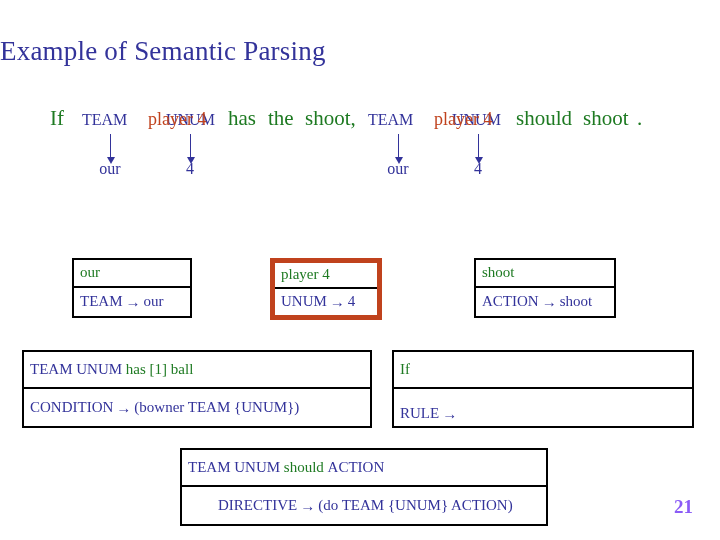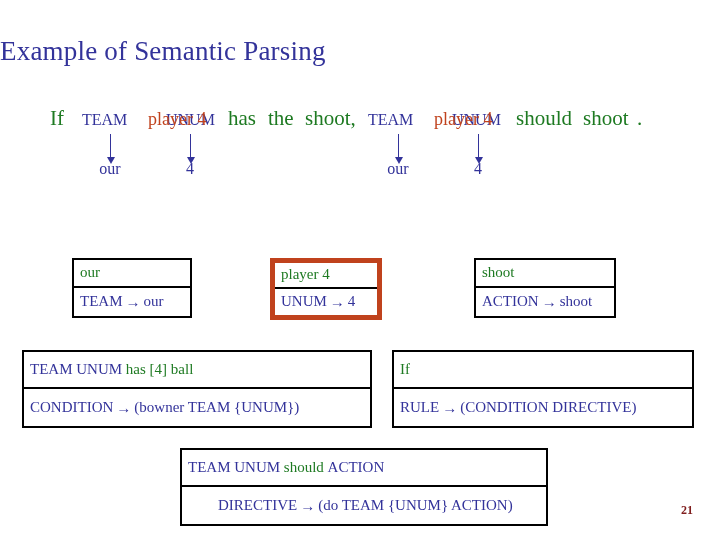--- a/index.html
+++ b/index.html
@@ -84,21 +84,21 @@
   .arw{
     font-family:"Liberation Sans","DejaVu Sans",sans-serif;
     font-weight:bold;
     padding:0 3px;
     color:#33339a;
   }
 
   .pagenum{
     position:absolute;
     right:27px;bottom:22px;
-    font-size:12px;font-weight:bold;color:#7f1d1d;
+    font-size:19px;font-weight:bold;color:#8b5cf6;
     font-family:"Liberation Serif","DejaVu Serif",serif;
   }
 </style>
 </head>
 <body>
 
 <div class="slide">
 
   <div class="title">Example of Semantic Parsing</div>
 
@@ -157,37 +157,36 @@
         <div class="cell bot" style="height: 50%;">
           <span class="n">ACTION</span>
           <span class="arw">→</span>
           <span class="n">shoot</span>
         </div>
       </div>
       <div class="box" style="left: 22px; top: 350px; width: 350px; height: 78px;">
         <div class="cell top" style="height: 50%;">
           <span class="n">TEAM UNUM</span>
           <span class="n">&nbsp;</span>
-          <span class="g">has [4] ball</span>
+          <span class="g">has [1] ball</span>
         </div>
         <div class="cell bot" style="height: 50%;">
           <span class="n">CONDITION</span>
           <span class="arw">→</span>
           <span class="n">(bowner TEAM {UNUM})</span>
         </div>
       </div>
       <div class="box" style="left: 392px; top: 350px; width: 302px; height: 78px;">
         <div class="cell top" style="height: 50%;">
           <span class="g">If</span>
           <span class="n">&nbsp;</span>
         </div>
-        <div class="cell bot" style="height: 50%;">
+        <div class="cell bot" style="height: 50%; margin-top: 6px;">
           <span class="n">RULE</span>
           <span class="arw">→</span>
-          <span class="n">(CONDITION DIRECTIVE)</span>
         </div>
       </div>
       <div class="box" style="left: 180px; top: 448px; width: 368px; height: 78px;">
         <div class="cell top" style="height: 50%;">
           <span class="n">TEAM UNUM</span>
           <span class="n">&nbsp;</span>
           <span class="g">should</span>
           <span class="n">&nbsp;</span>
           <span class="n">ACTION</span>
         </div>

